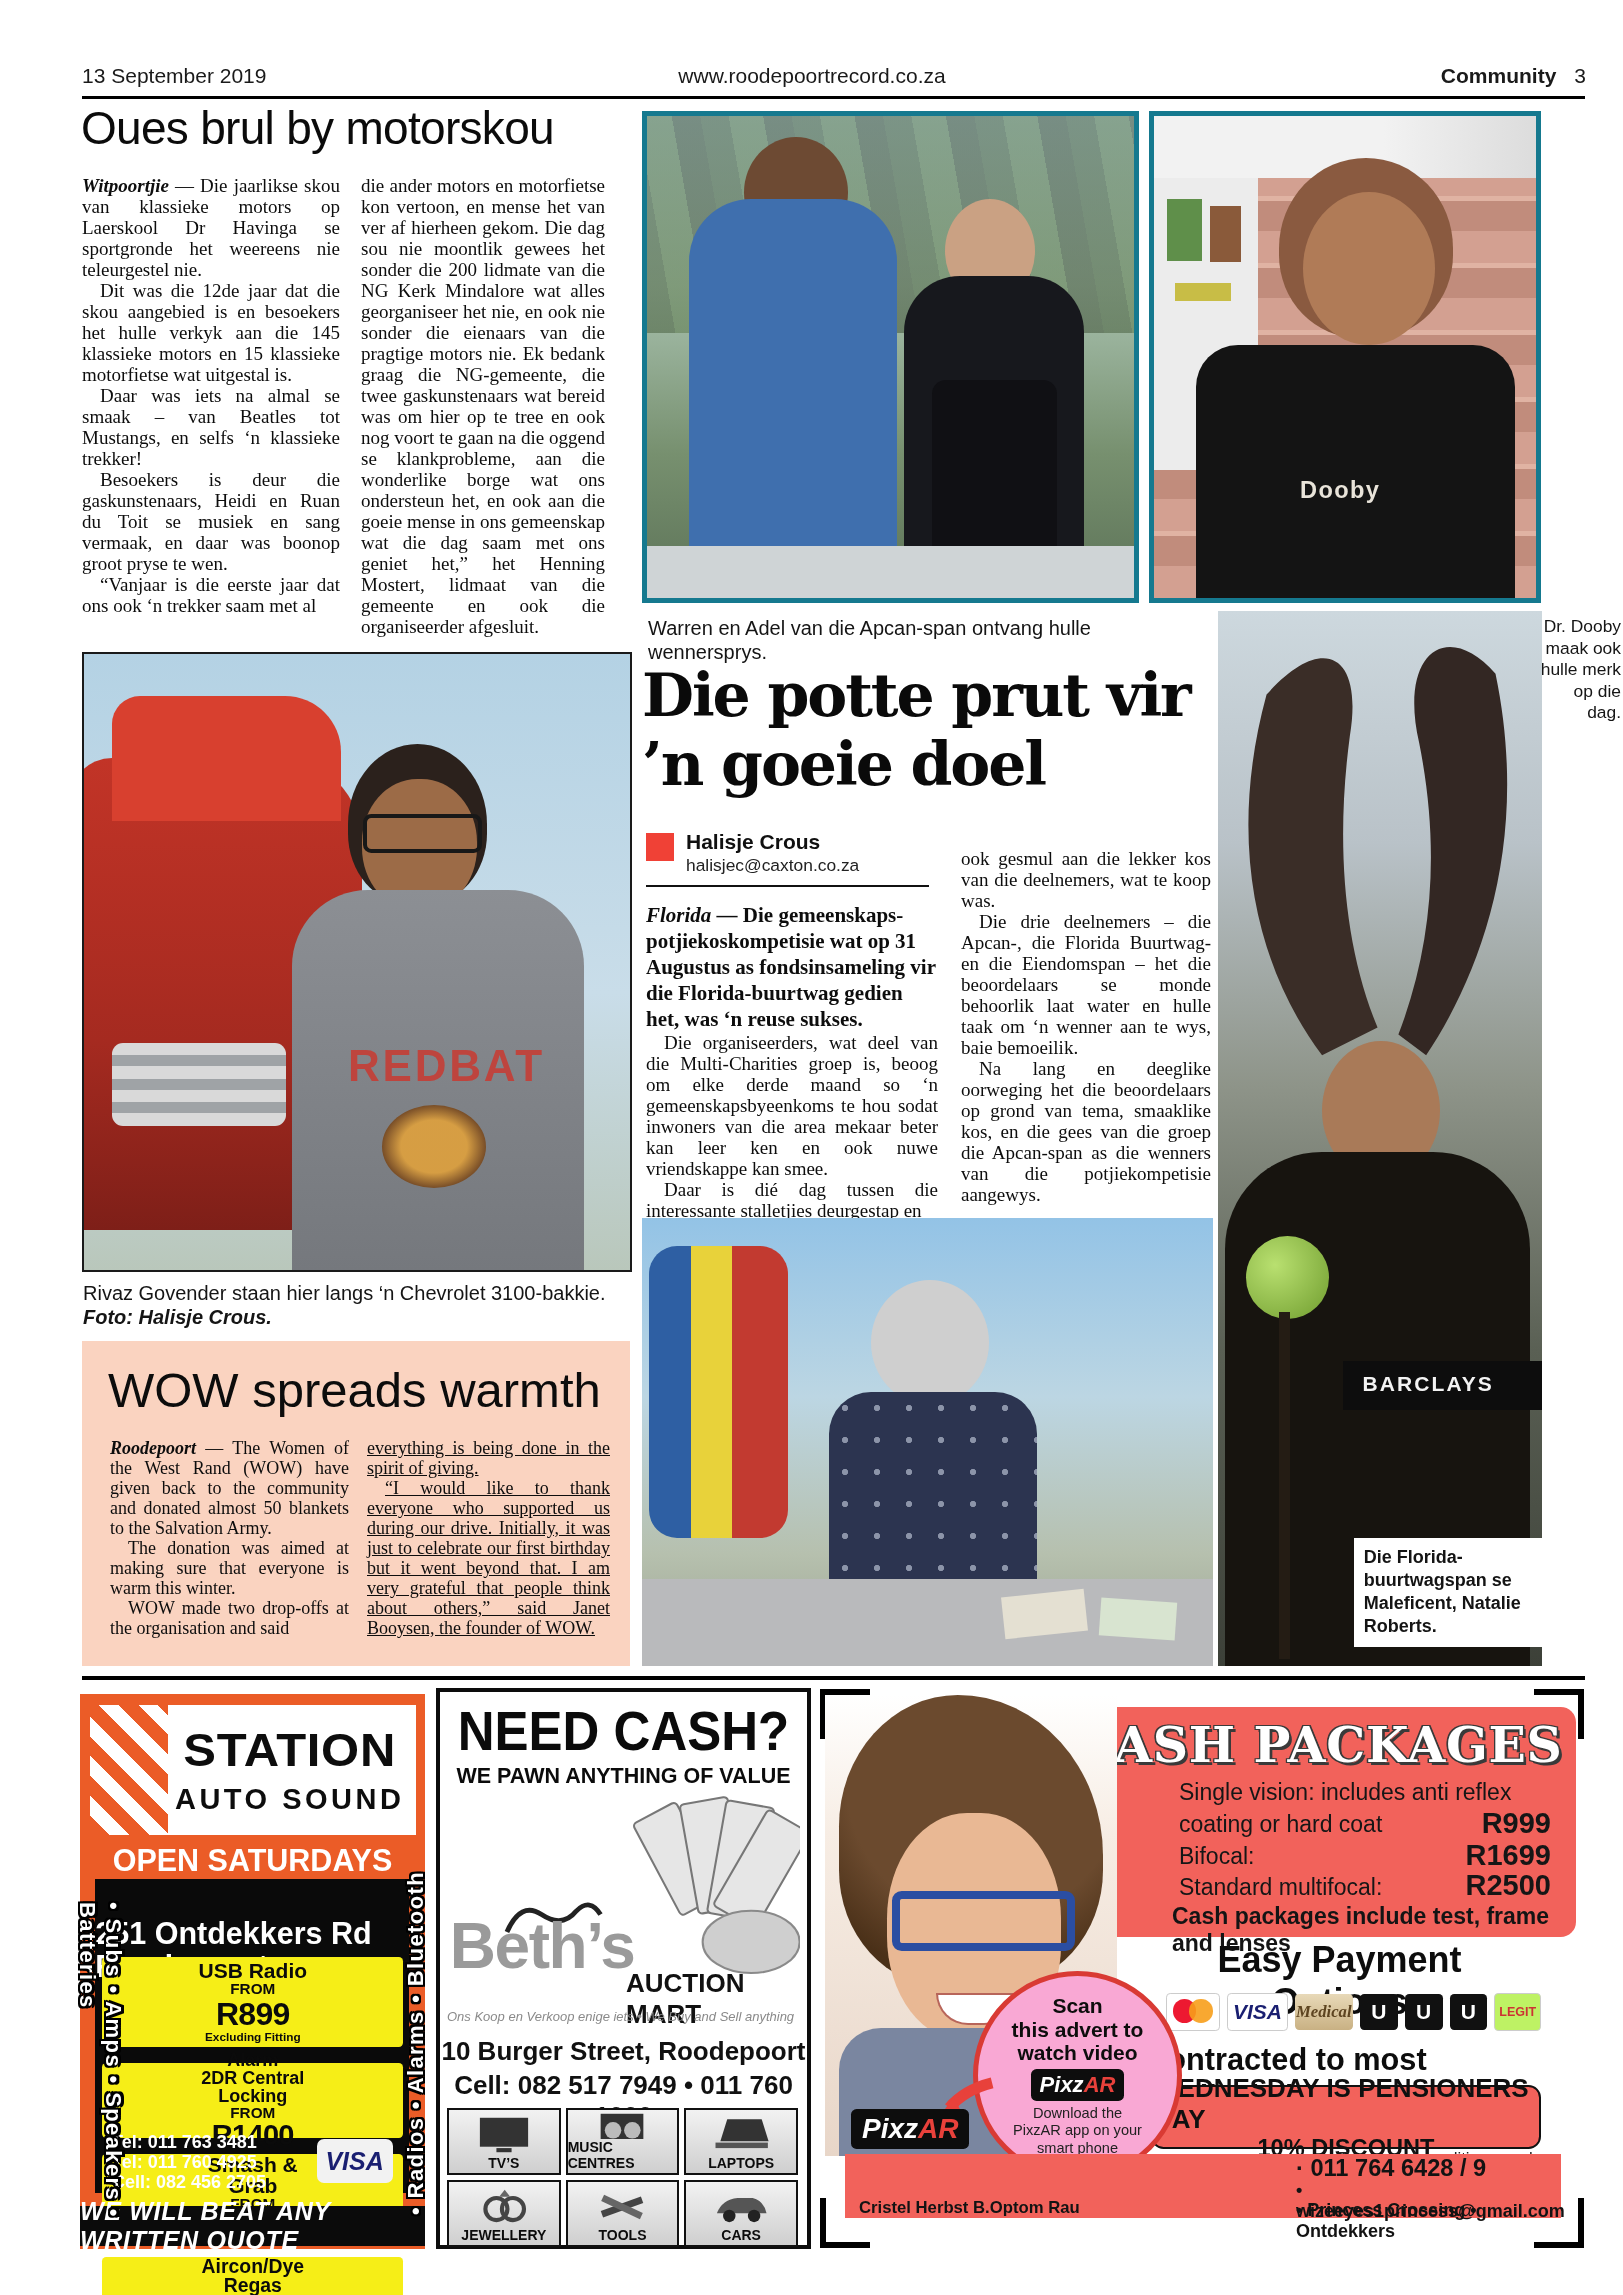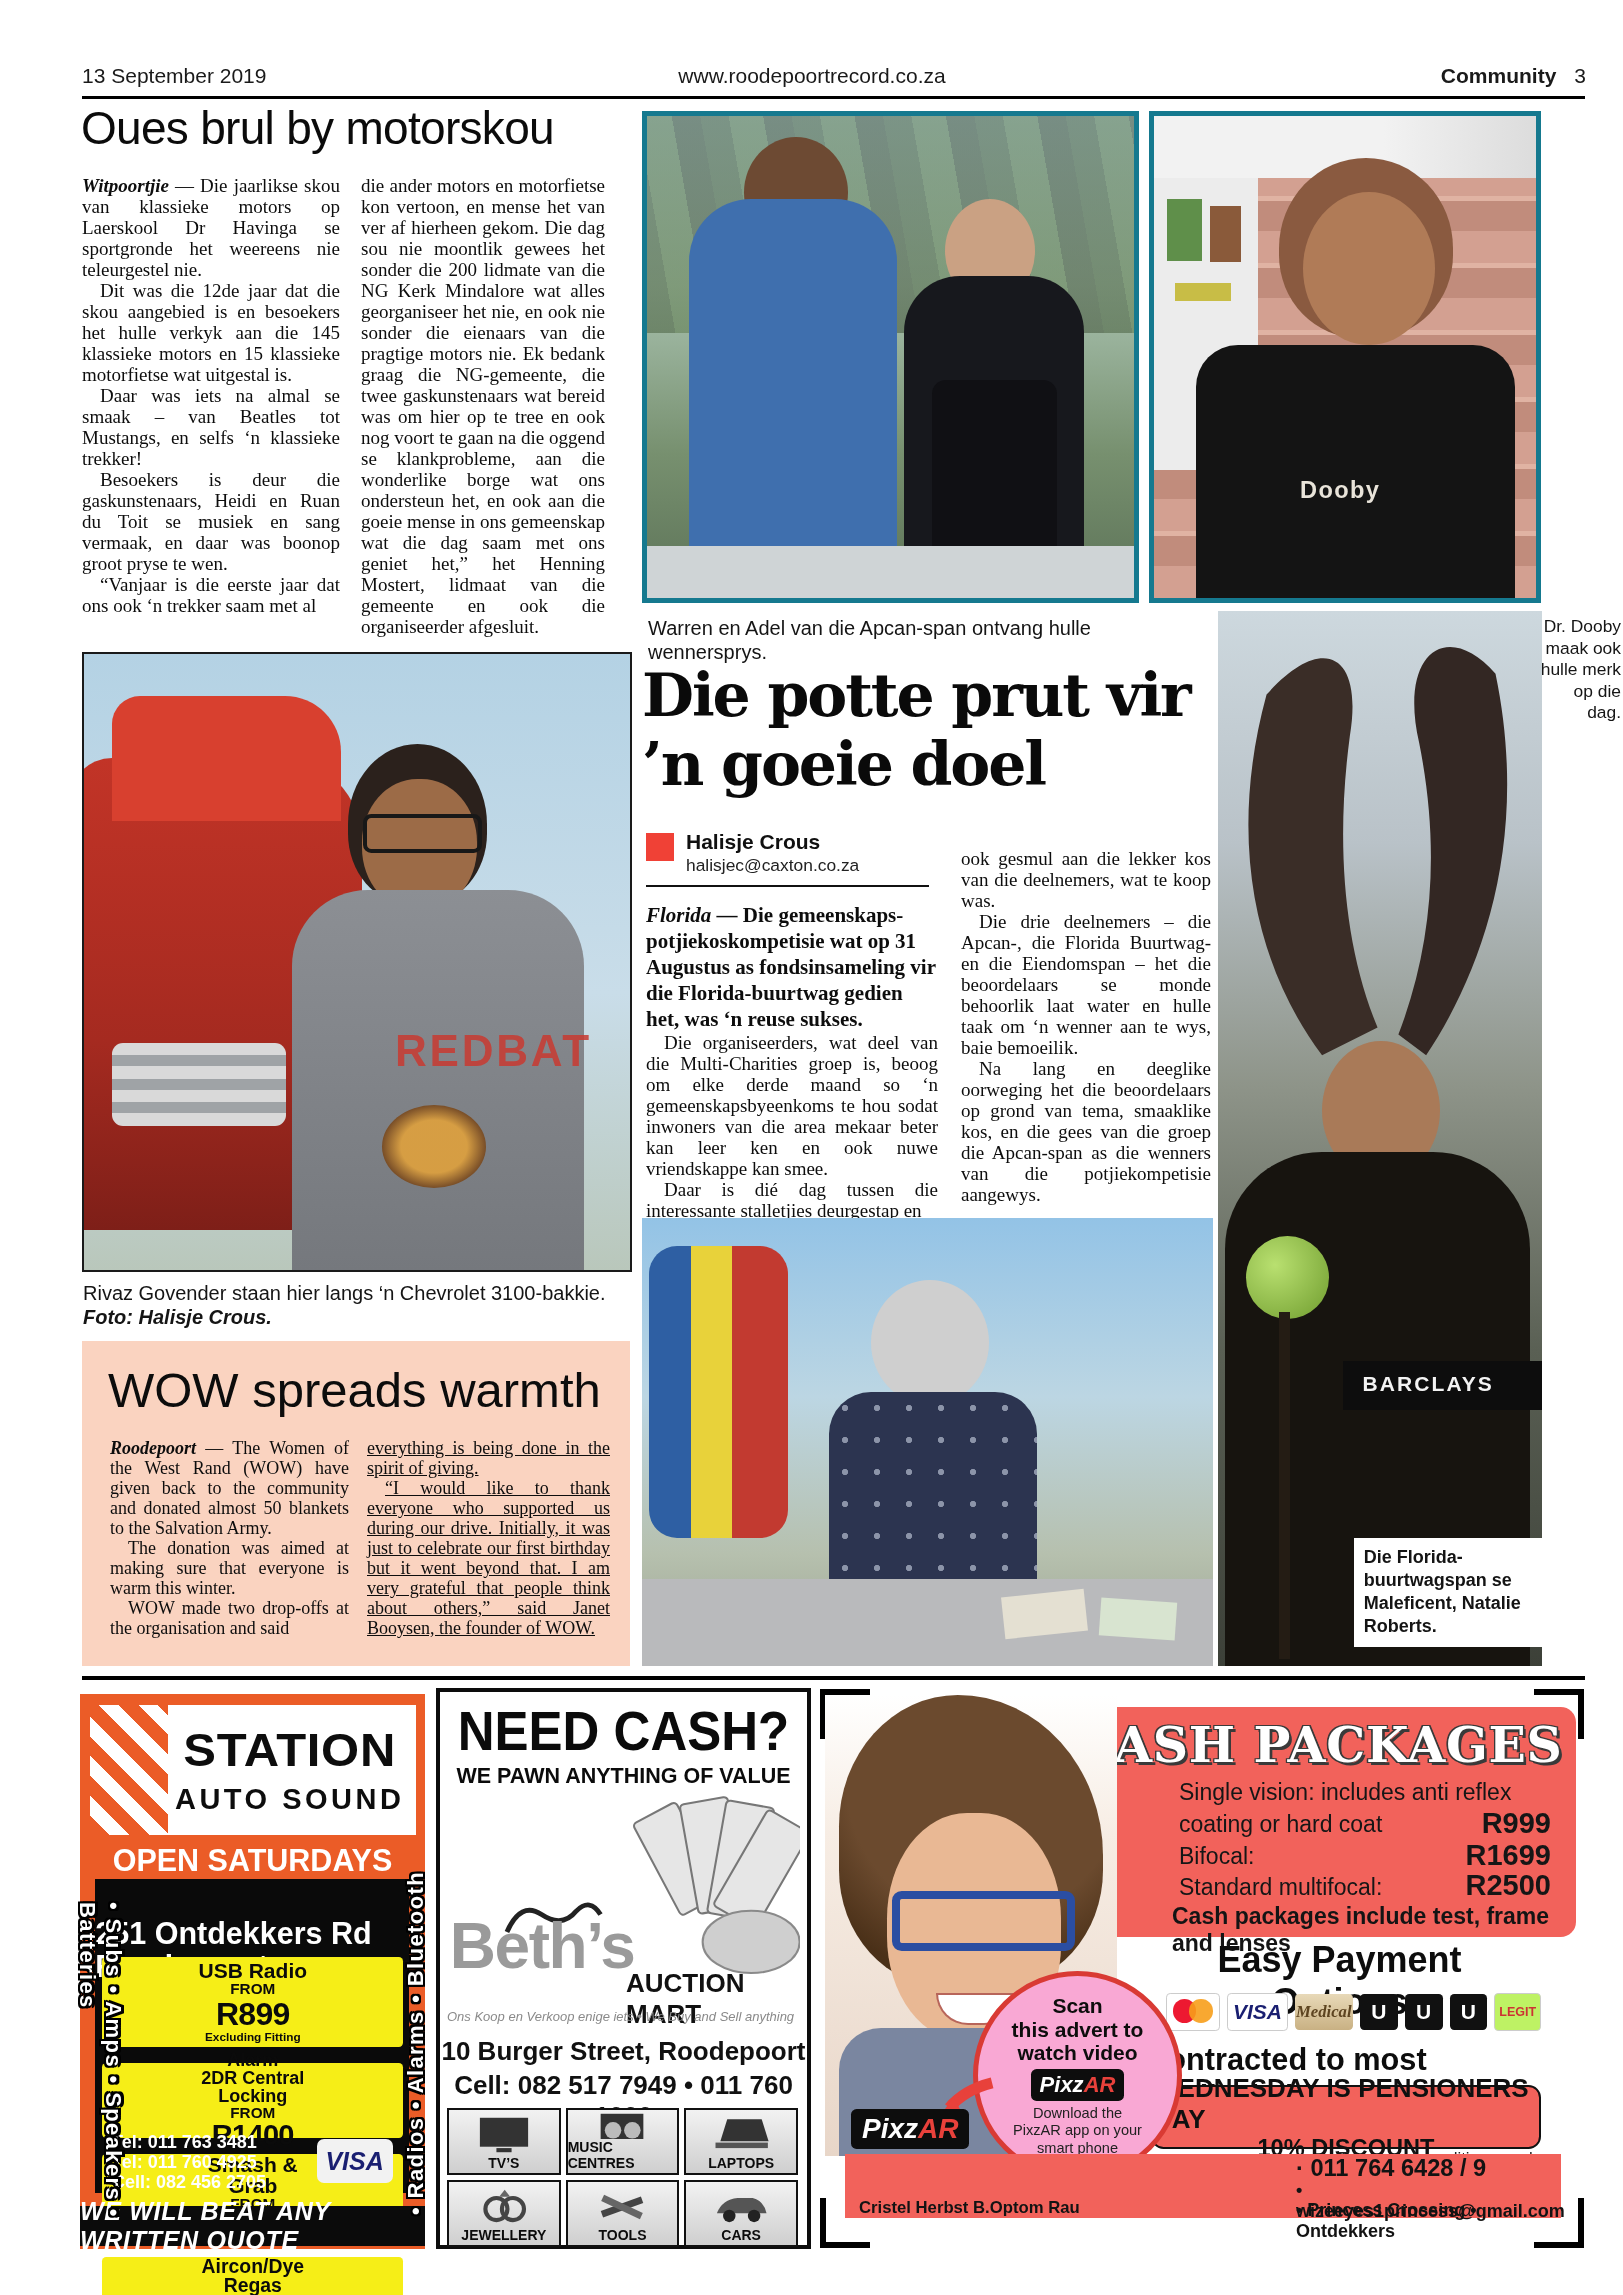--- a/index.html
+++ b/index.html
@@ -69,21 +69,21 @@
   #ph-averille .pack2{left:458px;top:382px;width:76px;height:38px;background:#d8e4d0;transform:rotate(4deg);}
 
   #ph-rivaz{left:82px;top:652px;width:546px;height:616px;border:2.8px solid #1a1a1a;background:linear-gradient(180deg,#b4d2e4 0%,#c9dde9 55%,#b9c7bb 100%);}
   #ph-rivaz .truck{left:-14px;top:104px;width:292px;height:472px;background:linear-gradient(180deg,#c23427 0%,#a52a20 60%,#7e1f18 100%);border-radius:42px 83px 14px 14px;}
   #ph-rivaz .cab{left:28px;top:42px;width:229px;height:125px;background:#d8402f;border-radius:28px 56px 0 0;}
   #ph-rivaz .grill{left:28px;top:389px;width:174px;height:83px;background:repeating-linear-gradient(0deg,#d9d9d9 0 12.5px,#9fa3a6 12.5px 23.6px);border-radius:11px;}
   #ph-rivaz .head{left:264px;top:90px;width:139px;height:160px;background:#2b211c;border-radius:50% 50% 44% 44%;}
   #ph-rivaz .face{left:278px;top:125px;width:115px;height:132px;background:#9c6b47;border-radius:48%;}
   #ph-rivaz .glasses{left:279px;top:160px;width:111px;height:30.5px;border:4.9px solid #181818;border-radius:8.3px;background:transparent;}
   #ph-rivaz .hoodie{left:208px;top:236px;width:292px;height:380px;background:linear-gradient(180deg,#8c8f94 0%,#75787d 100%);border-radius:76px 76px 0 0;}
-  #ph-rivaz .redbat{left:264px;top:372px;font-size:44px;font-weight:700;color:#c93a31;letter-spacing:2.8px;opacity:.85;margin-left:47px;}
+  #ph-rivaz .redbat{left:264px;top:387px;font-size:44px;font-weight:700;color:#c93a31;letter-spacing:2.8px;opacity:.85;}
   #ph-rivaz .tiger{left:298px;top:451px;width:104px;height:83px;background:radial-gradient(ellipse at center,#e0a13c 0 45%,#7a4a1e 70%);border-radius:50%;opacity:.9;}
 
   
   .caption{font-size:20px;line-height:24px;color:#151515;}
   .caption .credit{font-weight:700;font-style:italic;}
   #cap-warren{left:648px;top:616px;width:451px;}
   #cap-dooby{left:1538px;top:616px;width:83px;text-align:right;font-size:17.4px;line-height:21.5px;}
   #cap-rivaz{left:83px;top:1281px;width:528px;}
   .ovl-caption{background:#fff;padding:8.3px 9.7px;font-weight:700;font-size:18px;line-height:23px;color:#141414;}
   #cap-averille{left:864px;top:1246px;width:161px;}

